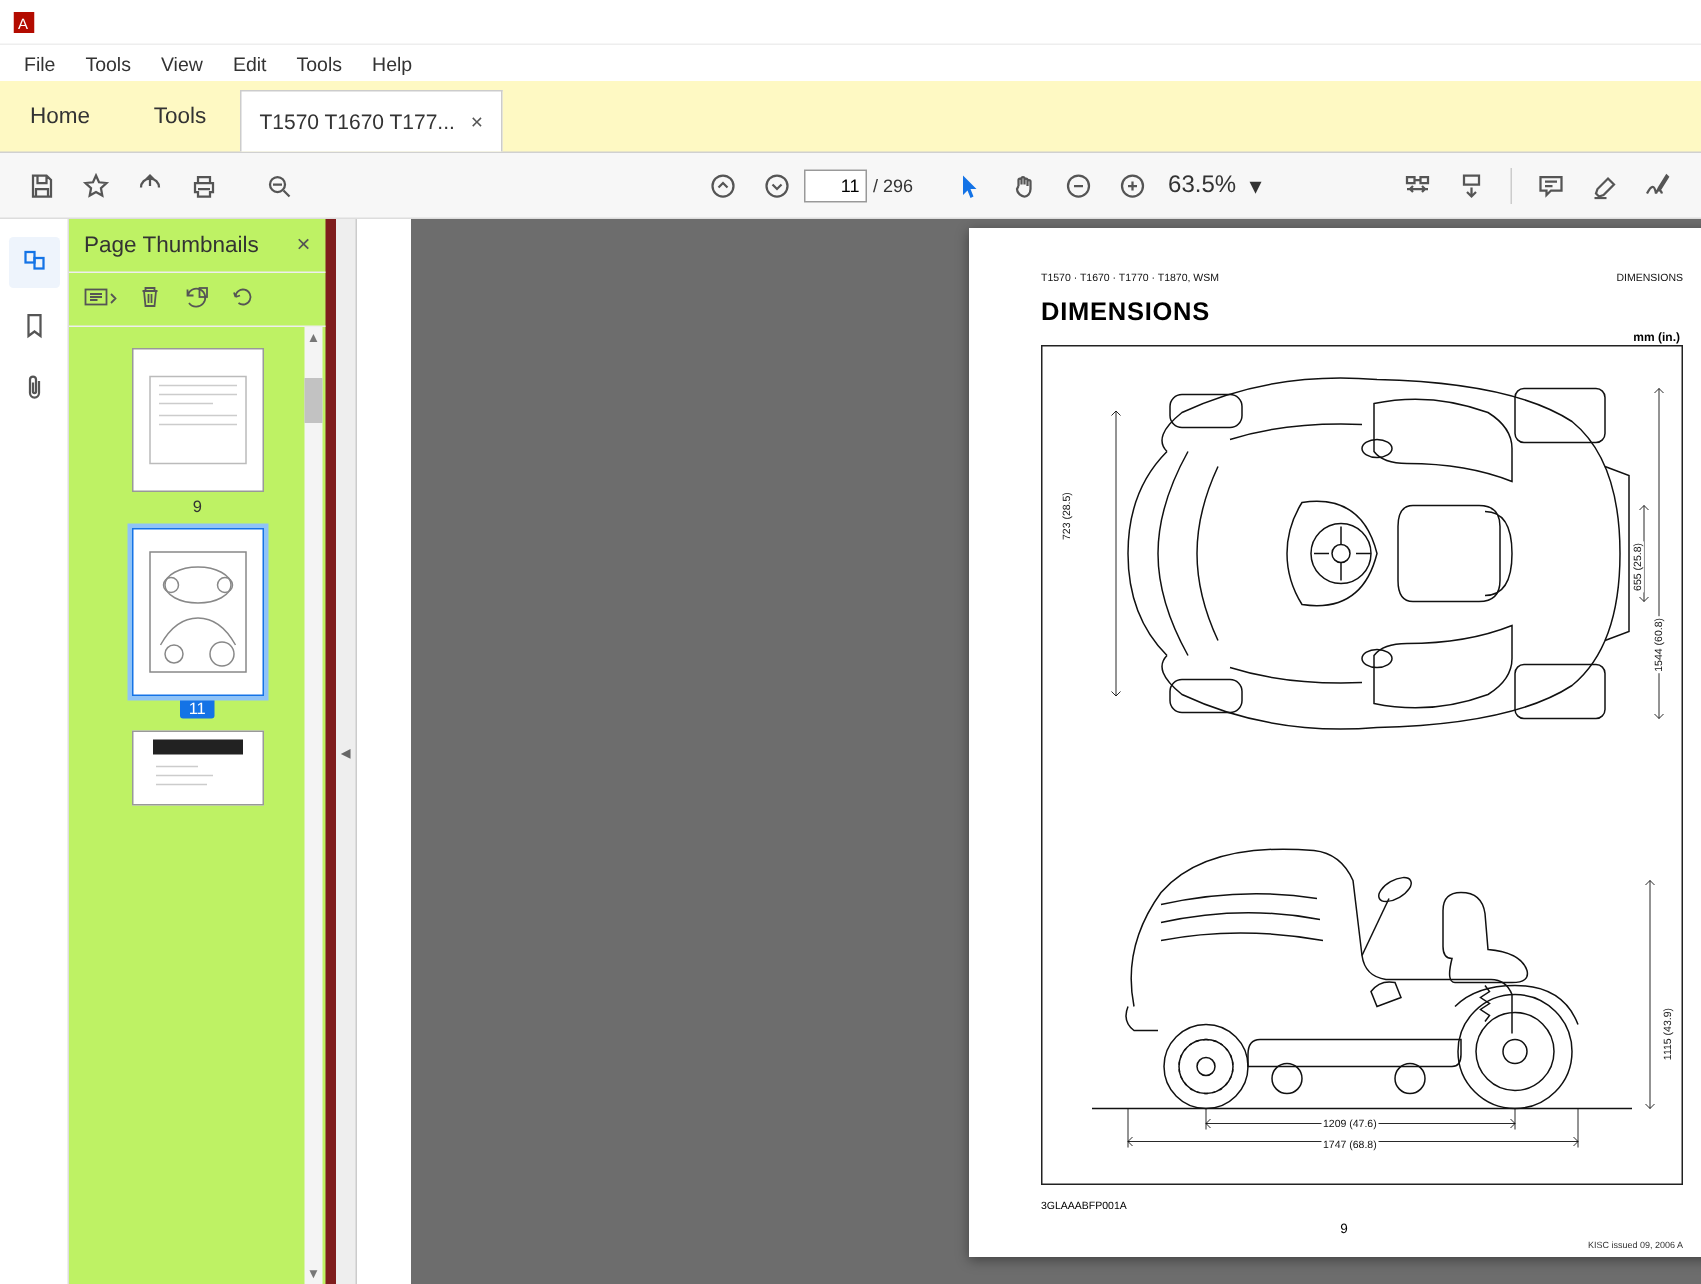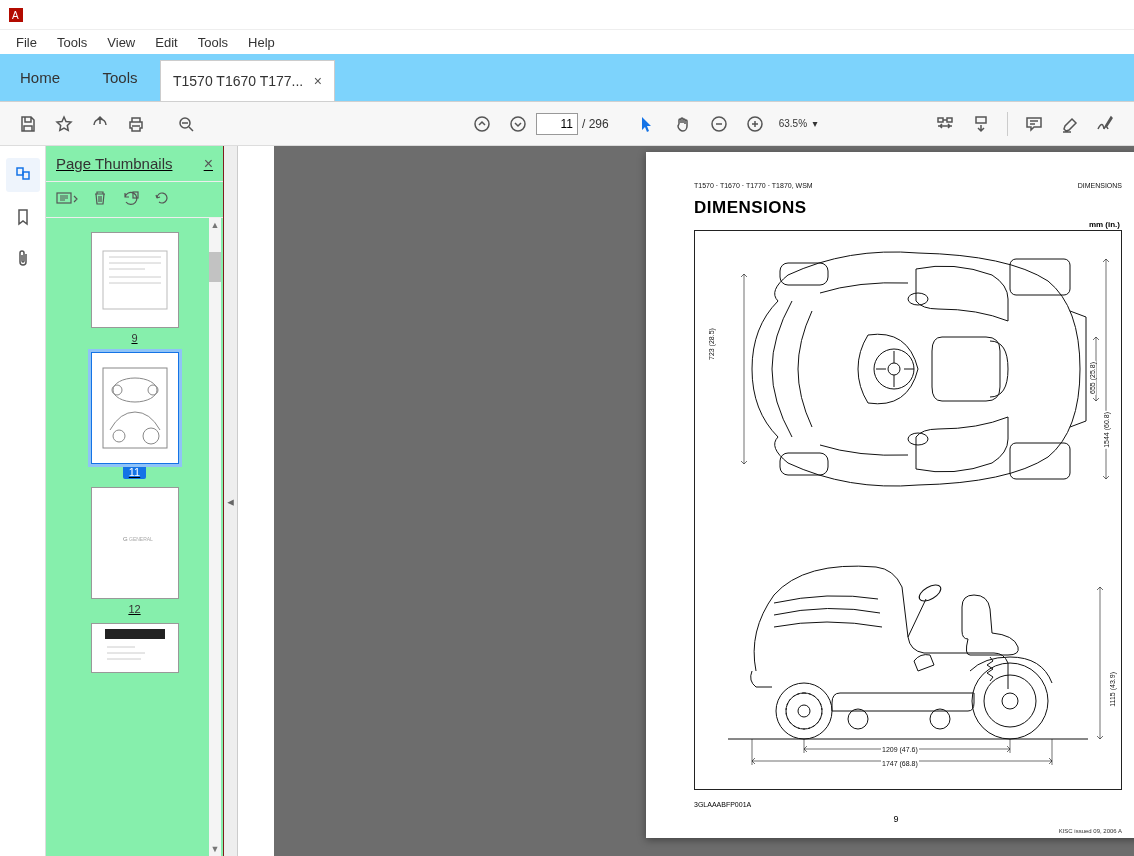--- a/index.html
+++ b/index.html
@@ -2,39 +2,39 @@
 <html><head>
 <meta charset="utf-8">
 <style>
   * { box-sizing: border-box; margin: 0; padding: 0; }
   body { font-family: "Segoe UI", Arial, sans-serif; font-size: 13px; background: #fff; width: 1134px; height: 856px; overflow: hidden; position: relative; }
   .titlebar { height: 30px; display: flex; align-items: center; padding: 0 8px; background: #fff; border-bottom: 1px solid #eee; }
   .titlebar .ico { width: 16px; height: 16px; margin-right: 6px; display:flex;align-items:center;justify-content:center;}
   .titlebar .txt { font-size: 12px; color: #444; }
   .menubar { height: 24px; display: flex; align-items: center; padding: 0 6px; background: #fff; font-size: 13px; color: #333; }
   .menubar span { padding: 2px 10px; cursor: default; }
-  .tabbar { height: 48px; background: #7dd3fc; border-bottom: 1px solid #d0d0d0; display: flex; align-items: stretch; }
+  .tabbar { height: 48px; background: #fef9c3; border-bottom: 1px solid #d0d0d0; display: flex; align-items: stretch; }
   .tabbar .htab { width: 80px; display:flex; align-items:center; justify-content:center; font-size:15px; color:#333; }
   .tabbar .doc-tab { width: 175px; background:#fff; border:1px solid #ccc; border-bottom: none; margin-top:6px; display:flex; align-items:center; padding:16px 12px; font-size:14px; color:#333; position:relative;}
   .tabbar .doc-tab .close { margin-left:auto; font-size:14px; color:#555;}
   .toolbar { height: 44px; background: #f7f7f7; border-bottom: 1px solid #ddd; display:flex; align-items:center; padding:0 10px; position:relative;}
   .toolbar .tool { width:36px; height:36px; display:flex; align-items:center; justify-content:center; color:#555; border-radius:3px; cursor:default;}
   .toolbar .gap { flex:0 0 auto; width:14px;}
   .toolbar .page-ctrl { display:flex; align-items:center; margin-left:260px;}
   .toolbar .page-input { width:42px; height:22px; border:1px solid #999; text-align:right; padding:0 4px; font-size:12px; margin-right:4px;}
   .toolbar .page-total { font-size:12px; color:#333; margin-right:20px;}
   .toolbar .right-tools { margin-left:auto; display:flex; align-items:center;}
-  .toolbar .zoom-val { font-size:10px; color:#333; padding:0 6px; display:flex; align-items:center;}
+  .toolbar .zoom-val { font-size:16px; color:#333; padding:0 6px; display:flex; align-items:center;}
   .toolbar .sep { width:1px; height:24px; background:#ccc; margin:0 8px;}
 
   .workspace { position:absolute; top:146px; left:0; right:0; bottom:0; display:flex; }
   .nav-rail { width:46px; background:#fff; border-right:1px solid #ddd; display:flex; flex-direction:column; align-items:center; padding-top:8px;}
   .nav-rail .railbtn { width:34px; height:34px; margin:4px 0; display:flex; align-items:center; justify-content:center; color:#555; border-radius:3px;}
   .nav-rail .railbtn.active { color:#1473e6; background:#eef4fc;}
-  .thumbs-panel { width:178px; background:#86efac; border-right:1px solid #7f1d1d; display:flex; flex-direction:column; position:relative;text-decoration:underline;}
+  .thumbs-panel { width:178px; background:#bef264; border-right:7px solid #7f1d1d; display:flex; flex-direction:column; position:relative;}
   .thumbs-header { height:36px; display:flex; align-items:center; padding:0 10px; border-bottom:1px solid #eee;}
   .thumbs-header .ttl { font-size:15px; color:#333;}
   .thumbs-header .x { margin-left:auto; font-size:16px; color:#555;}
   .thumbs-tools { height:36px; display:flex; align-items:center; padding:0 10px; gap:14px; color:#555; border-bottom:1px solid #eee;}
   .thumbs-tools svg { flex-shrink:0;}
   .thumbs-list { flex:1; overflow:hidden; position:relative; padding:6px 0;}
   .thumb { width:100px; margin:8px auto 4px; display:flex; flex-direction:column; align-items:center;}
   .thumb .page { width:88px; height:112px; background:#fff; border:1px solid #999; display:flex; align-items:center; justify-content:center; position:relative; overflow:hidden;}
   .thumb.sel .page { border:1px solid #1473e6; outline:3px solid #8fc3f7;}
   .thumb.wide .page { height:96px; }
@@ -255,29 +255,20 @@
               <rect x="8" y="10" width="64" height="80" fill="none" stroke="#888"></rect>
               <ellipse cx="40" cy="32" rx="22" ry="12" fill="none" stroke="#888"></ellipse>
               <circle cx="22" cy="32" r="5" fill="none" stroke="#888"></circle>
               <circle cx="58" cy="32" r="5" fill="none" stroke="#888"></circle>
               <path d="M15 72 q10 -18 25 -18 q15 0 25 18" fill="none" stroke="#888"></path>
               <circle cx="24" cy="78" r="6" fill="none" stroke="#888"></circle>
               <circle cx="56" cy="78" r="8" fill="none" stroke="#888"></circle>
             </svg>
           </div>
         <span class="numwrap"><span class="num" style="color:#fff">11</span></span>
-      </div>
-      <div class="thumb">
-        <div class="page">
-            <svg width="80" height="100" viewBox="0 0 80 100">
-              <text x="28" y="48" font-size="6" fill="#888">G</text>
-              <text x="34" y="48" font-size="5" fill="#aaa">GENERAL</text>
-            </svg>
-          </div>
-        <span class="num">12</span>
       </div>
       <div class="thumb" style="margin-bottom:-60px">
         <div class="page" style="height:50px">
             <svg width="80" height="50" viewBox="0 0 80 50">
               <rect x="10" y="6" width="60" height="10" fill="#222"></rect>
               <line x1="12" y1="24" x2="40" y2="24" stroke="#ccc"></line>
               <line x1="12" y1="30" x2="50" y2="30" stroke="#ccc"></line>
               <line x1="12" y1="36" x2="46" y2="36" stroke="#ccc"></line>
             </svg>
           </div>

